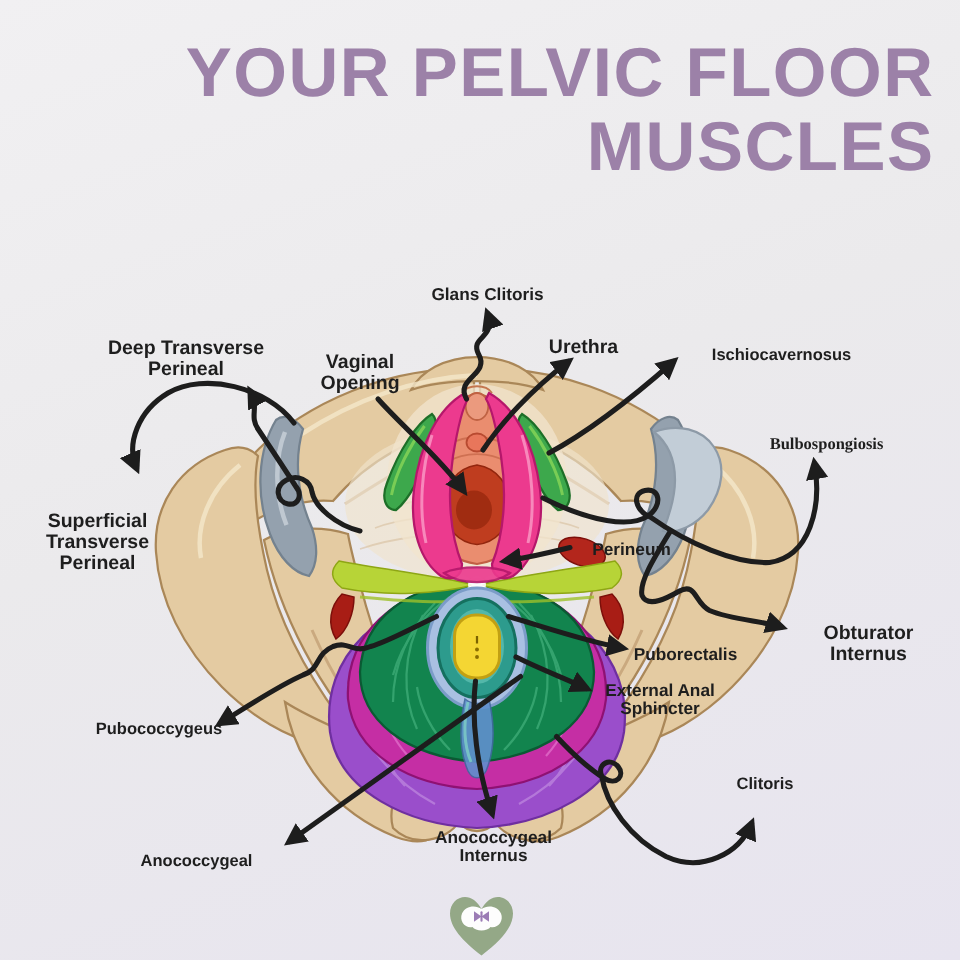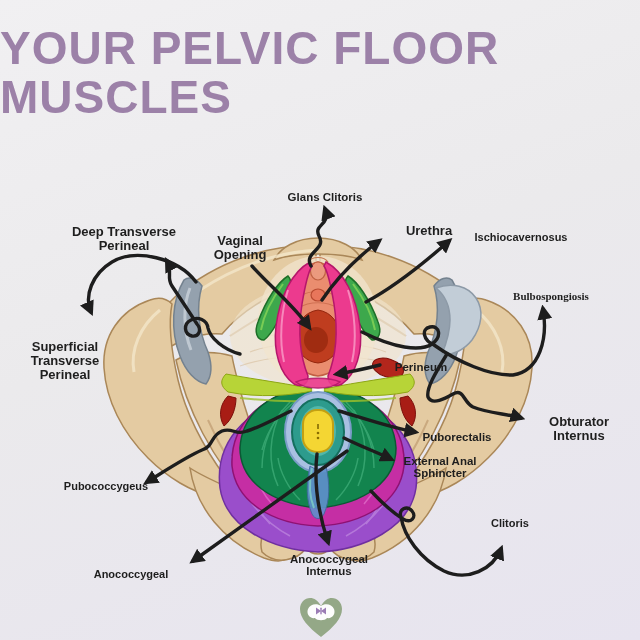--- a/index.html
+++ b/index.html
@@ -2,21 +2,21 @@
 <html><head>
 <meta charset="utf-8">
 <style>
   html,body{margin:0;padding:0;}
   .canvas{
     position:relative;width:640px;height:640px;overflow:hidden;
     font-family:"Liberation Sans",sans-serif;
     background:linear-gradient(160deg,#f1f0f2 0%,#ebeaec 45%,#e7e4ef 100%);
   }
   .title{
-    position:absolute;top:24px;left:0;right:17px;text-align:left;
+    position:absolute;top:24px;left:0;right:17px;text-align:right;
     color:#9c81a8;font-weight:700;font-size:46px;line-height:1.06;letter-spacing:1px;
   }
   .subtitle{font-size:33px;margin-top:7px;letter-spacing:1px;}
   .illustration{position:absolute;left:0;top:0;}
   .lbl{
     position:absolute;transform:translate(-50%,-50%);
     color:#1e1e1e;font-weight:700;font-size:13px;line-height:1.06;
     text-align:center;white-space:nowrap;
   }
   .lbl span{display:block;text-align:center;}
@@ -203,21 +203,21 @@
       <path d="M291,411 C272,420 258,428 247,431 C235,436 233,427 222,431 C210,436 214,446 202,450 C186,457 168,469 147,482" marker-end="url(#ah)"></path>
       <path d="M347,451 C310,478 260,513 193,561" marker-end="url(#ah)"></path>
       <path d="M317,454 C314,480 318,512 328,542" marker-end="url(#ah)"></path>
       <path d="M371,491 C383,504 395,514 403,519 C411,524 417,517 412,511 C407,505 398,509 401,517 C404,536 420,559 444,571 C468,582 493,569 501,549" marker-end="url(#ah)"></path>
     </g>
   </svg>
 
   <div class="lbl lbl-sm" style="left:325px;top:197px;">
     <span>Glans Clitoris</span>
   </div>
-  <div class="lbl" style="left:389px;top:231px;margin-left:40px;">
+  <div class="lbl" style="left:389px;top:231px;">
     <span>Urethra</span>
   </div>
   <div class="lbl" style="left:240px;top:248px;">
     <span>Vaginal</span>
     <span>Opening</span>
   </div>
   <div class="lbl" style="left:124px;top:239px;">
     <span>Deep Transverse</span>
     <span>Perineal</span>
   </div>

